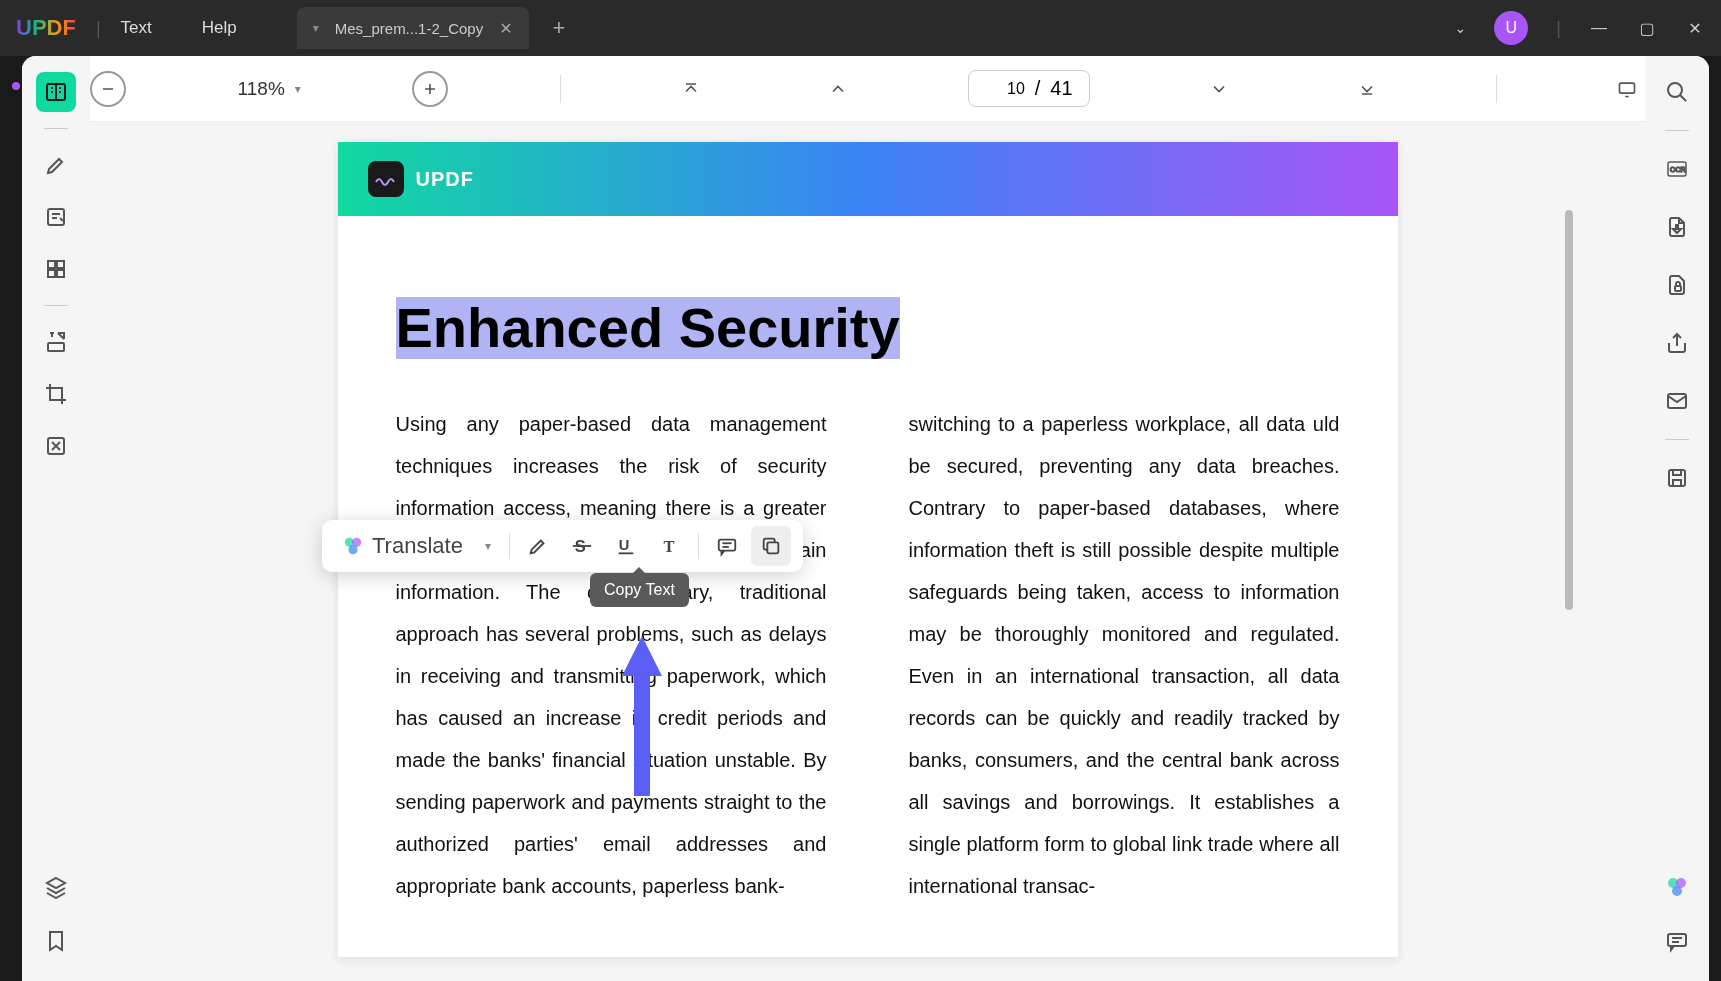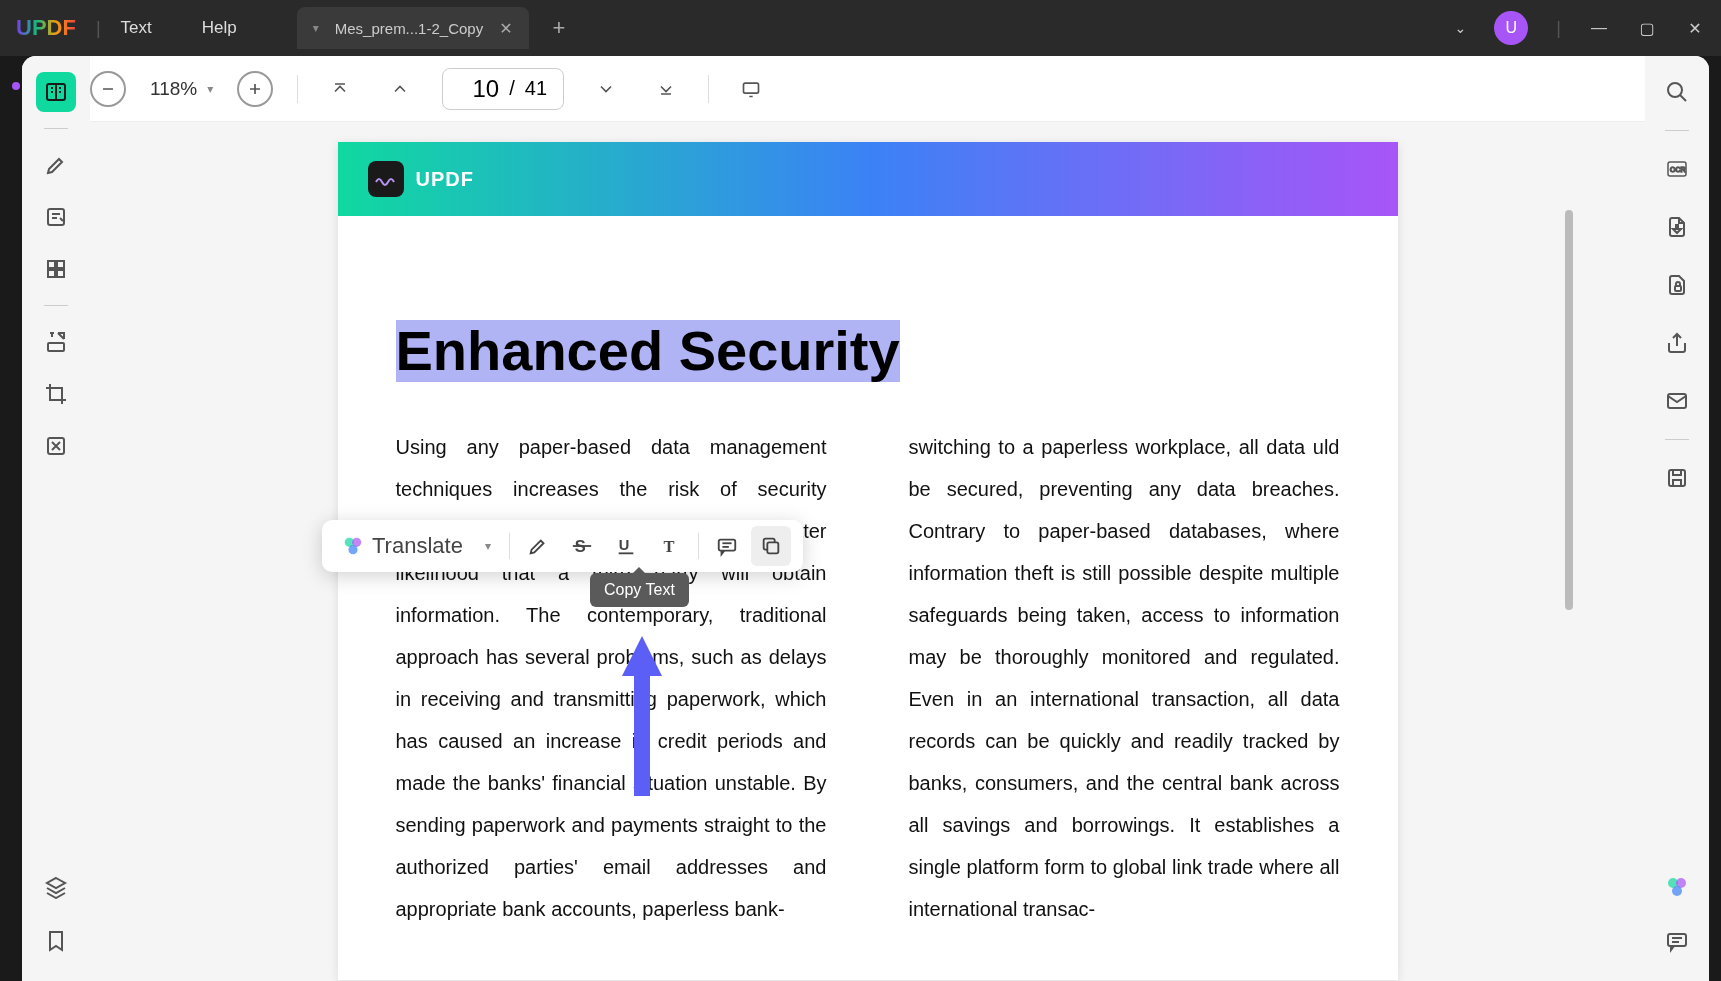--- a/index.html
+++ b/index.html
@@ -26,40 +26,40 @@
 
 .left-sidebar { width: 68px; background: #f5f5f5; display: flex; flex-direction: column; align-items: center; padding-top: 16px; gap: 12px; }
 .ls-btn { width: 40px; height: 40px; display: flex; align-items: center; justify-content: center; border-radius: 8px; cursor: pointer; color: #555; }
 .ls-btn.active { background: #10d9a0; color: #1a1a1a; }
 .ls-btn svg { width: 24px; height: 24px; }
 .ls-divider { width: 24px; height: 1px; background: #ccc; margin: 4px 0; }
 .left-sidebar-bottom { margin-top: auto; margin-bottom: 20px; display: flex; flex-direction: column; gap: 14px; align-items: center; }
 
 
 .content-area { flex: 1; display: flex; flex-direction: column; }
-.top-toolbar { height: 66px; background: white; display: flex; align-items: center; justify-content: flex-start; gap: 24px; border-bottom: 1px solid #eee; }
+.top-toolbar { height: 66px; background: white; display: flex; align-items: center; justify-content: space-between; gap: 24px; border-bottom: 1px solid #eee; }
 .tt-ibtn { width: 36px; height: 36px; display: flex; align-items: center; justify-content: center; cursor: pointer; color: #555; border-radius: 50%; }
 .tt-ibtn.round { border: 2px solid #999; }
 .tt-ibtn svg { width: 20px; height: 20px; }
 .tt-zoom { font-size: 19px; color: #333; display: flex; align-items: center; gap: 10px; }
 .tt-zoom-dd { font-size: 12px; color: #888; }
 .tt-vdiv { width: 1px; height: 28px; background: #ddd; }
 .page-input { display: flex; align-items: center; border: 1px solid #ccc; border-radius: 8px; padding: 6px 16px; font-size: 20px; gap: 10px; }
-.page-input input { border: none; width: 40px; text-align: right; font-size: 24px; outline: none; background: transparent; }
+.page-input input { border: none; width: 40px; text-align: right; font-size: 16px; outline: none; background: transparent; }
 
 
 .doc-viewer { flex: 1; background: #f5f5f5; overflow: auto; position: relative; padding: 20px 0; }
 .page { width: 1060px; margin: 0 auto; background: white; box-shadow: 0 2px 10px rgba(0,0,0,0.1); }
 .page-banner { height: 74px; background: linear-gradient(90deg, #10d9a0 0%, #3b82f6 50%, #a855f7 100%); display: flex; align-items: center; padding: 0 30px; gap: 12px; }
 .banner-icon { width: 36px; height: 36px; background: #1a1a1a; border-radius: 8px; display: flex; align-items: center; justify-content: center; }
 .banner-text { color: white; font-weight: 700; font-size: 20px; letter-spacing: 1px; }
 .page-body { padding: 50px 58px; }
 .sec-number-wrap { display: inline-block; border-top: 4px solid #000; border-bottom: 4px solid #000; padding: 0; }
 .sec-number { background: #1a1a1a; color: white; font-size: 58px; font-weight: 700; font-style: italic; padding: 8px 24px; display: inline-block; }
-.sec-title { font-size: 56px; font-weight: 800; color: #000; margin-top: 54px; display: inline-block; background: #b0b4f5; line-height: 1.1; }
+.sec-title { font-size: 56px; font-weight: 800; color: #000; margin-top: 31px; display: inline-block; background: #b0b4f5; line-height: 1.1; }
 .columns { display: flex; gap: 82px; margin-top: 44px; font-size: 20px; line-height: 2.1; color: #111; text-align: justify; }
 .col { flex: 1; }
 
 
 .ctx-toolbar { position: absolute; left: 232px; top: 398px; background: white; border-radius: 10px; box-shadow: 0 4px 20px rgba(0,0,0,0.18); display: flex; align-items: center; padding: 6px 12px; gap: 4px; z-index: 50; }
 .ctx-translate { display: flex; align-items: center; gap: 8px; padding: 4px 8px; font-size: 22px; color: #444; }
 .ctx-logo { width: 22px; height: 22px; }
 .ctx-dd { font-size: 12px; color: #888; margin: 0 10px; }
 .ctx-btn { width: 40px; height: 40px; display: flex; align-items: center; justify-content: center; cursor: pointer; border-radius: 6px; color: #444; }
 .ctx-btn.active-ctx { background: #eee; }

